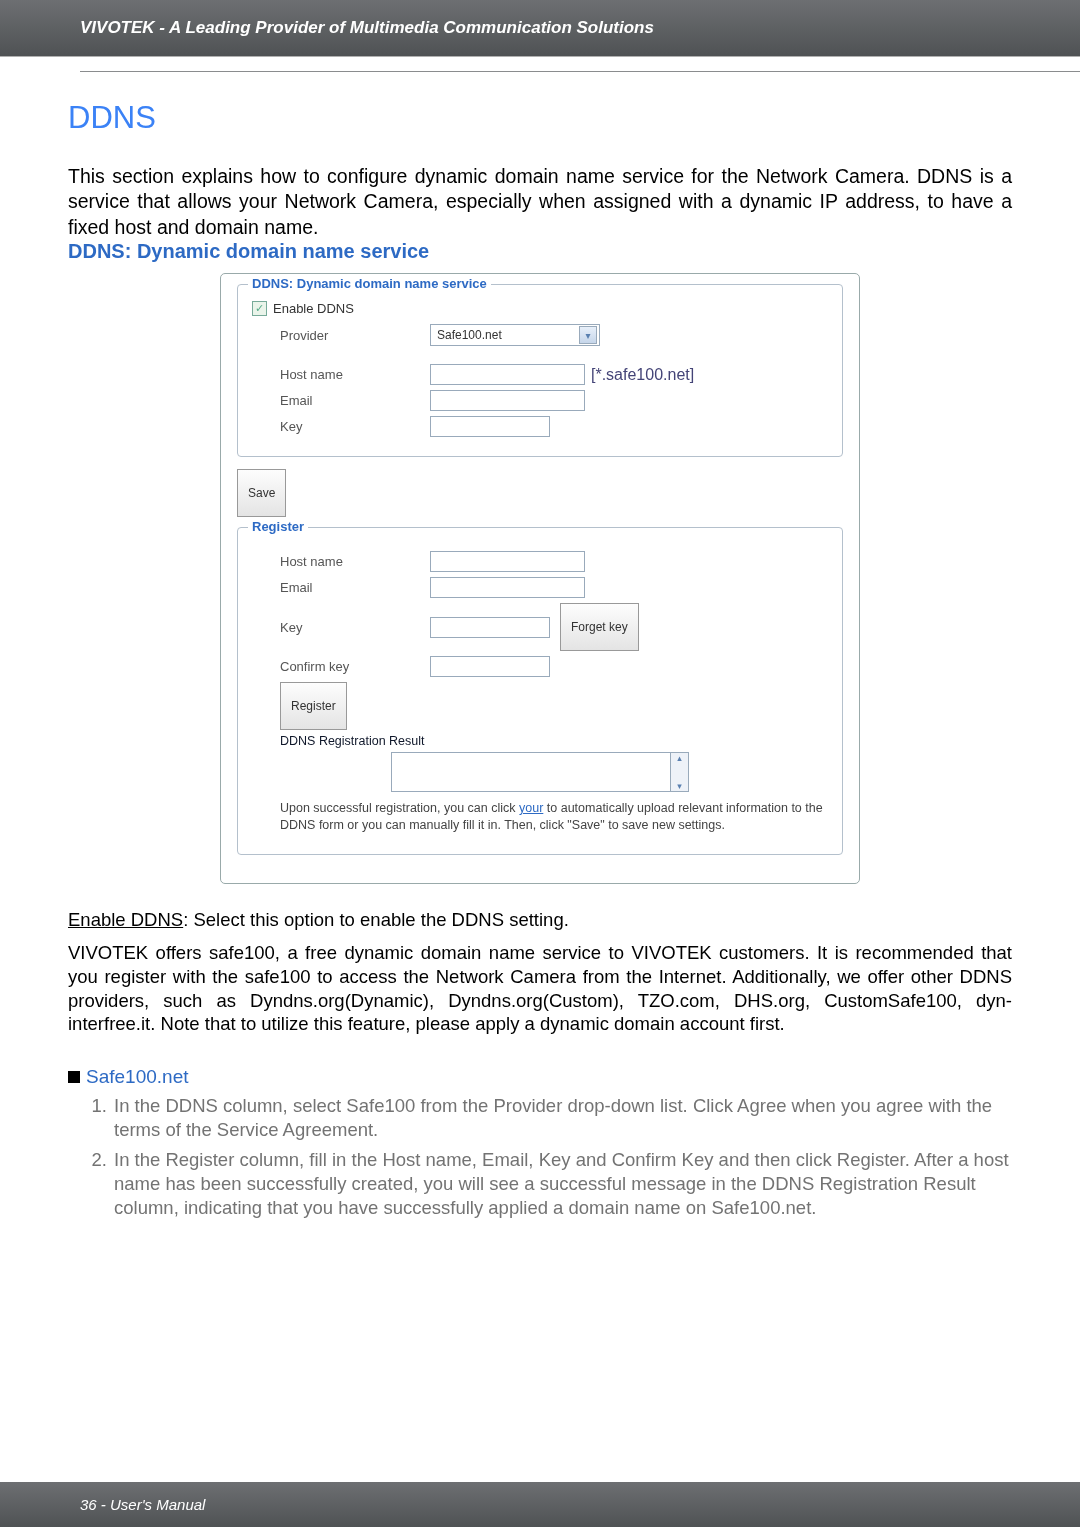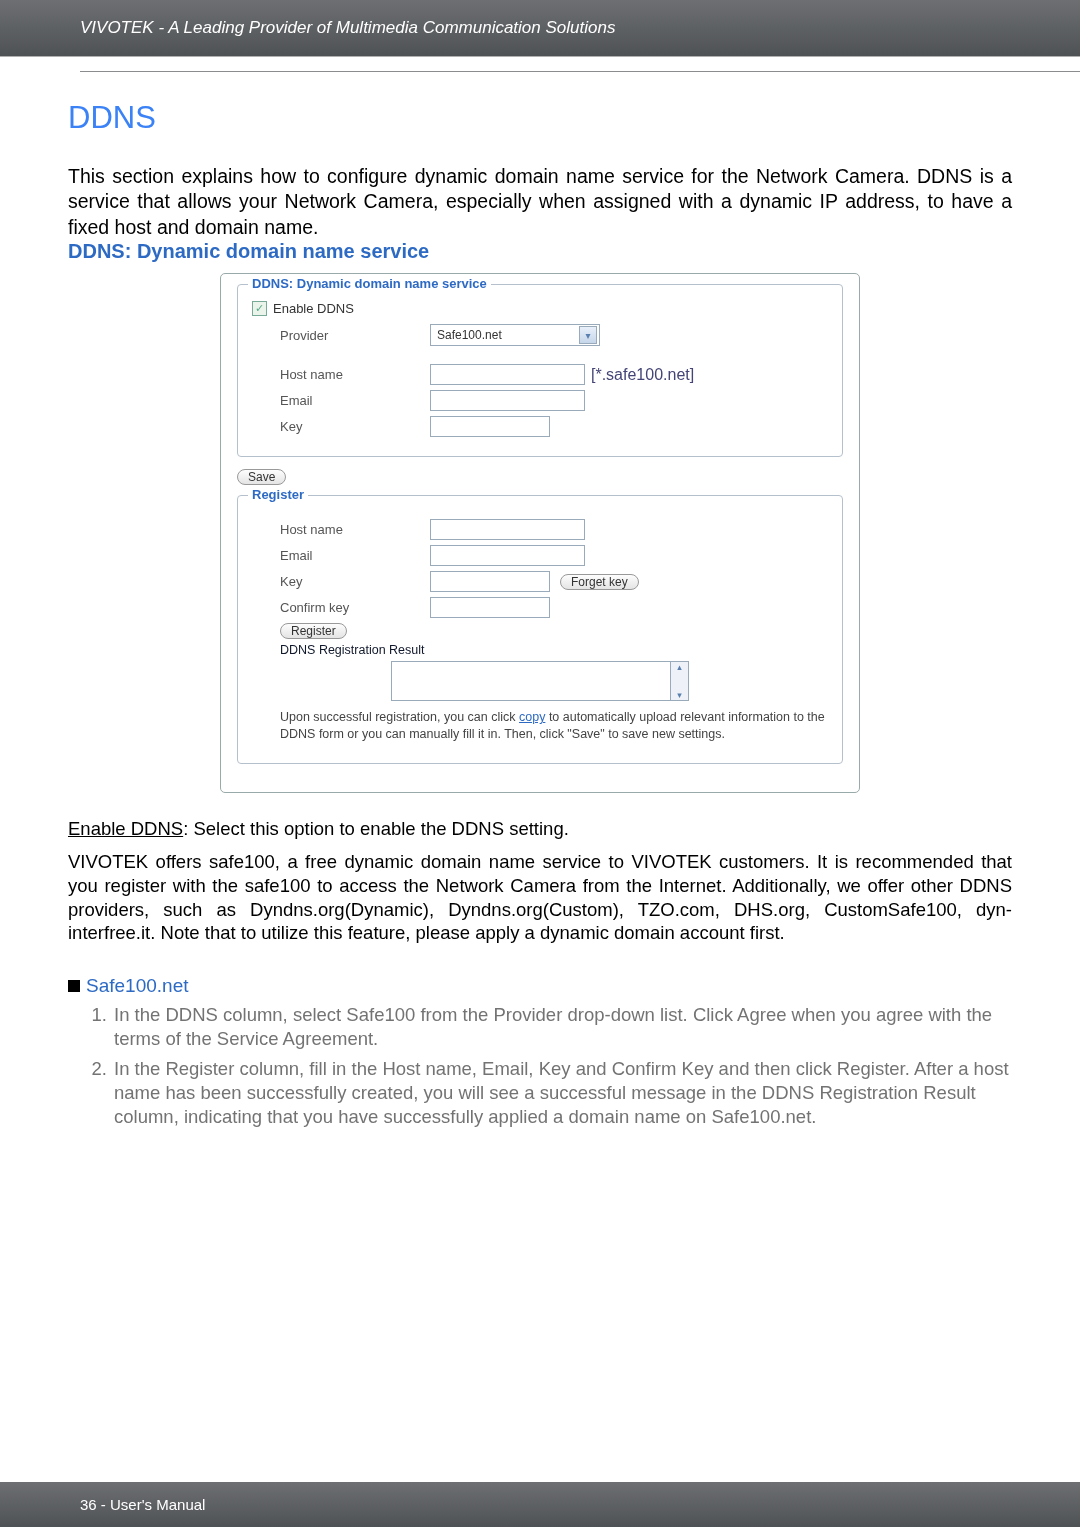--- a/index.html
+++ b/index.html
@@ -1,53 +1,53 @@
 <!DOCTYPE html>
 <html><head>
 <meta charset="utf-8">
 <style>
 *{box-sizing:border-box;margin:0;padding:0}
 body{width:1080px;height:1527px;font-family:Arial,Helvetica,sans-serif;background:#fff;position:relative}
-.hdr{background:linear-gradient(#6d6f72,#4f5254);padding:18px 0 18px 80px;color:#fff;font-style:italic;font-weight:normal;font-size:17px;border-bottom:1px solid #b0b0b0}
+.hdr{background:linear-gradient(#6d6f72,#4f5254);padding:18px 0 18px 80px;color:#fff;font-style:italic;font-weight:bold;font-size:17px;border-bottom:1px solid #b0b0b0}
 .hr-line{height:1px;background:#8a8c8e;margin:14px 0 28px 80px}
 .content{padding:0 68px 0 68px}
 .h1{color:#3b82f6;font-size:31px;font-weight:normal;margin-bottom:28px}
 .intro{font-size:19.5px;color:#000;text-align:justify;line-height:1.3;}
 .sub{color:#2d6ac4;font-size:20px;font-weight:bold;margin-bottom:10px}
 .shot-wrap{display:flex;justify-content:center;margin-bottom:24px}
 .shot{width:640px;border:1px solid #9aa;border-radius:5px;padding:10px 16px 16px;background:#fff;font-family:Verdana,Arial,sans-serif;font-size:13px;color:#333}
 .fs{border:1px solid #b4c0cc;border-radius:4px;padding:12px 14px 14px;position:relative;margin-bottom:12px}
 .fs .leg{position:absolute;top:-9px;left:10px;background:#fff;padding:0 4px;color:#2d6ac4;font-weight:bold;font-size:13px}
 .chk{display:flex;align-items:center;gap:6px;margin:4px 0 8px}
 .chk .box{width:15px;height:15px;border:1px solid #7a9;background:#eaf4ea;display:flex;align-items:center;justify-content:center;color:#5a8;font-size:11px;line-height:1}
 .row{display:flex;align-items:center;margin:5px 0;padding-left:28px}
 .row .lab{width:150px;color:#555}
 .sel{width:170px;height:22px;border:1px solid #9ab;background:#fff;display:flex;align-items:center;justify-content:space-between;padding:0 2px 0 6px;font-size:12px}
 .sel .arr{width:18px;height:18px;background:linear-gradient(#e8f0fa,#c6d6ea);border:1px solid #9ab;display:flex;align-items:center;justify-content:center;color:#5a80b0;font-size:10px}
 .inp{height:21px;border:1px solid #9ab;background:#fff}
 .w155{width:155px}.w120{width:120px}
 .suffix{color:#447;margin-left:6px;font-size:16px}
-.btn{border:1px solid #999;background:linear-gradient(#fdfdfd,#e4e4e4);padding:0 10px;font-size:12px;color:#333;border-radius:10px}
+.btn{border:1px solid #999;background:linear-gradient(#fdfdfd,#e4e4e4);padding:16px 10px;font-size:12px;color:#333;border-radius:0}
 .save-wrap{margin:6px 0 10px 0}
 .link{color:#2d6ac4;text-decoration:underline}
 .note{color:#444;font-size:12.5px;margin:8px 0 6px;line-height:1.35}
 .reslab{color:#0f172a;font-size:12.5px;margin:4px 0}
 .resbox{display:flex;align-items:flex-start;gap:0;justify-content:center;margin:4px 0 8px}
 .ta{width:280px;height:40px;border:1px solid #9ab;background:#fff}
 .scroll{width:18px;height:40px;border:1px solid #9ab;border-left:none;background:#eef2f8;display:flex;flex-direction:column;justify-content:space-between;align-items:center;font-size:9px;color:#5a80b0}
 .body-txt{font-size:18.5px;color:#000;line-height:1.28}
 .u{text-decoration:underline}
 .para{margin-bottom:10px}
 .provpara{text-align:justify;margin-bottom:30px}
 .blk{display:flex;align-items:center;gap:6px;font-size:19px;margin:8px 0 6px}
 .sq{width:12px;height:12px;background:#000;display:inline-block}
 .bluelnk{color:#2d6ac4}
 ol.steps{list-style:decimal;padding-left:44px;font-size:18.5px;color:#737373;line-height:1.3}
 ol.steps li{margin-bottom:6px;padding-left:2px}
-.ftr{position:absolute;bottom:0;left:0;right:0;background:linear-gradient(#6d6f72,#4f5254);color:#fff;font-size:15px;padding:14px 0 14px 80px}
+.ftr{position:absolute;bottom:0;left:0;right:0;background:linear-gradient(#6d6f72,#4f5254);color:#fff;font-style:italic;font-size:15px;padding:14px 0 14px 80px}
 </style>
 </head>
 <body>
 
 <div class="hdr">VIVOTEK - A Leading Provider of Multimedia Communication Solutions</div>
 <div class="hr-line"></div>
 
 <div class="content">
   <div class="h1">DDNS</div>
   <div class="intro">This section explains how to configure dynamic domain name service for the Network Camera. DDNS is a service that allows your Network Camera, especially when assigned with a dynamic IP address, to have a fixed host and domain name.</div>
@@ -112,21 +112,21 @@
         </div>
         <div class="reslab" style="padding-left:28px">DDNS Registration Result</div>
         <div class="resbox">
           <div class="ta"></div>
           <div class="scroll">
               <span>▴</span>
               <span>▾</span>
             </div>
         </div>
         <div class="note" style="padding-left:28px">
-          <span>Upon successful registration, you can click </span><span class="link">copy</span><span> to automatically upload relevant information to the DDNS form or you can manually fill it in. Then, click "Save" to save new settings.</span>
+          <span>Upon successful registration, you can click </span><span class="link">your</span><span> to automatically upload relevant information to the DDNS form or you can manually fill it in. Then, click "Save" to save new settings.</span>
         </div>
       </div>
     </div>
   </div>
 
   <div class="body-txt para">
     <span class="u">Enable DDNS</span><span>: Select this option to enable the DDNS setting.</span>
   </div>
   <div class="body-txt provpara">VIVOTEK offers safe100, a free dynamic domain name service to VIVOTEK customers. It is recommended that you register with the safe100 to access the Network Camera from the Internet. Additionally, we offer other DDNS providers, such as Dyndns.org(Dynamic), Dyndns.org(Custom), TZO.com, DHS.org, CustomSafe100, dyn-interfree.it. Note that to utilize this feature, please apply a dynamic domain account first.</div>
 

